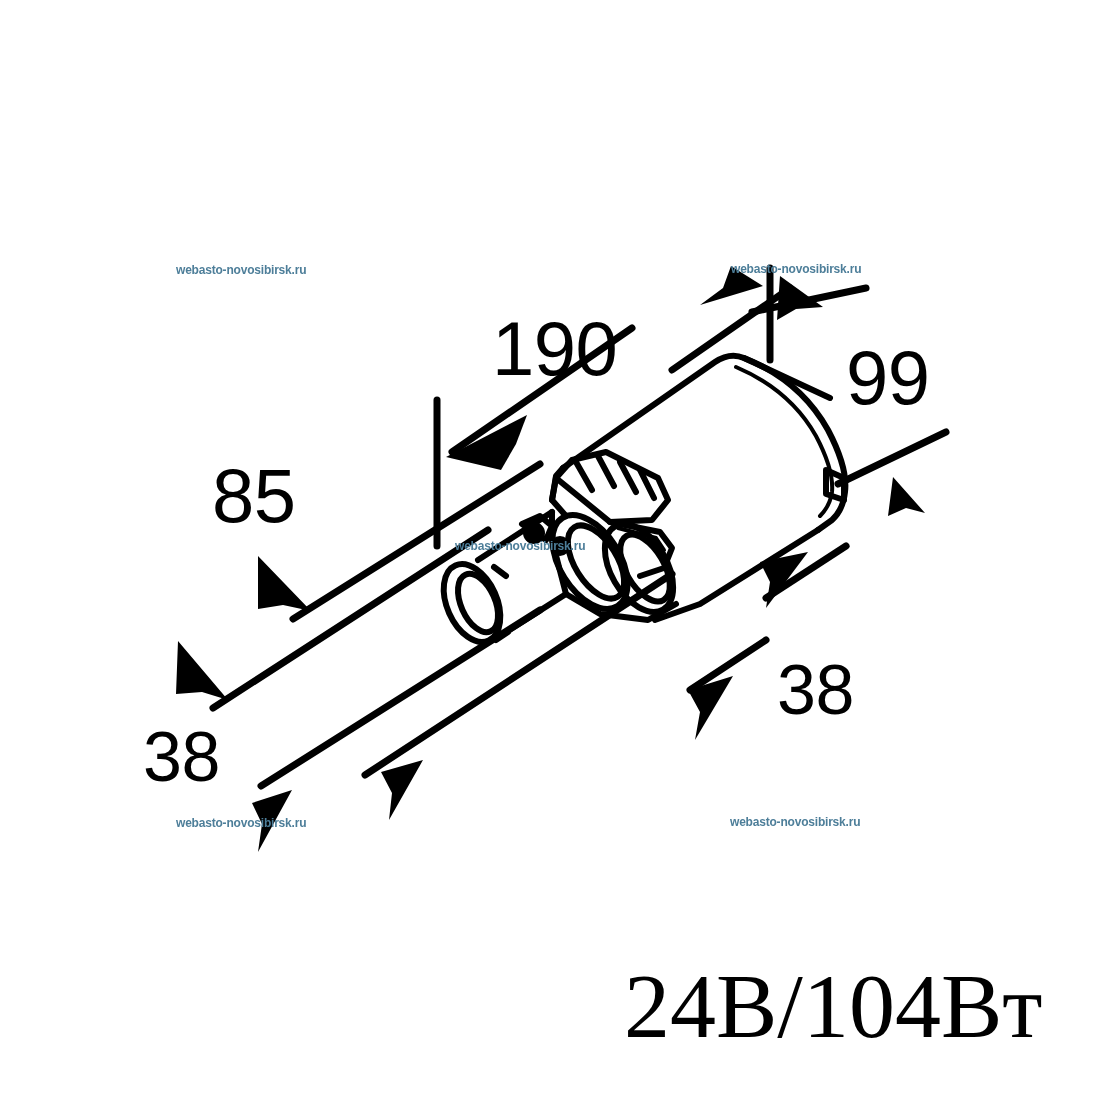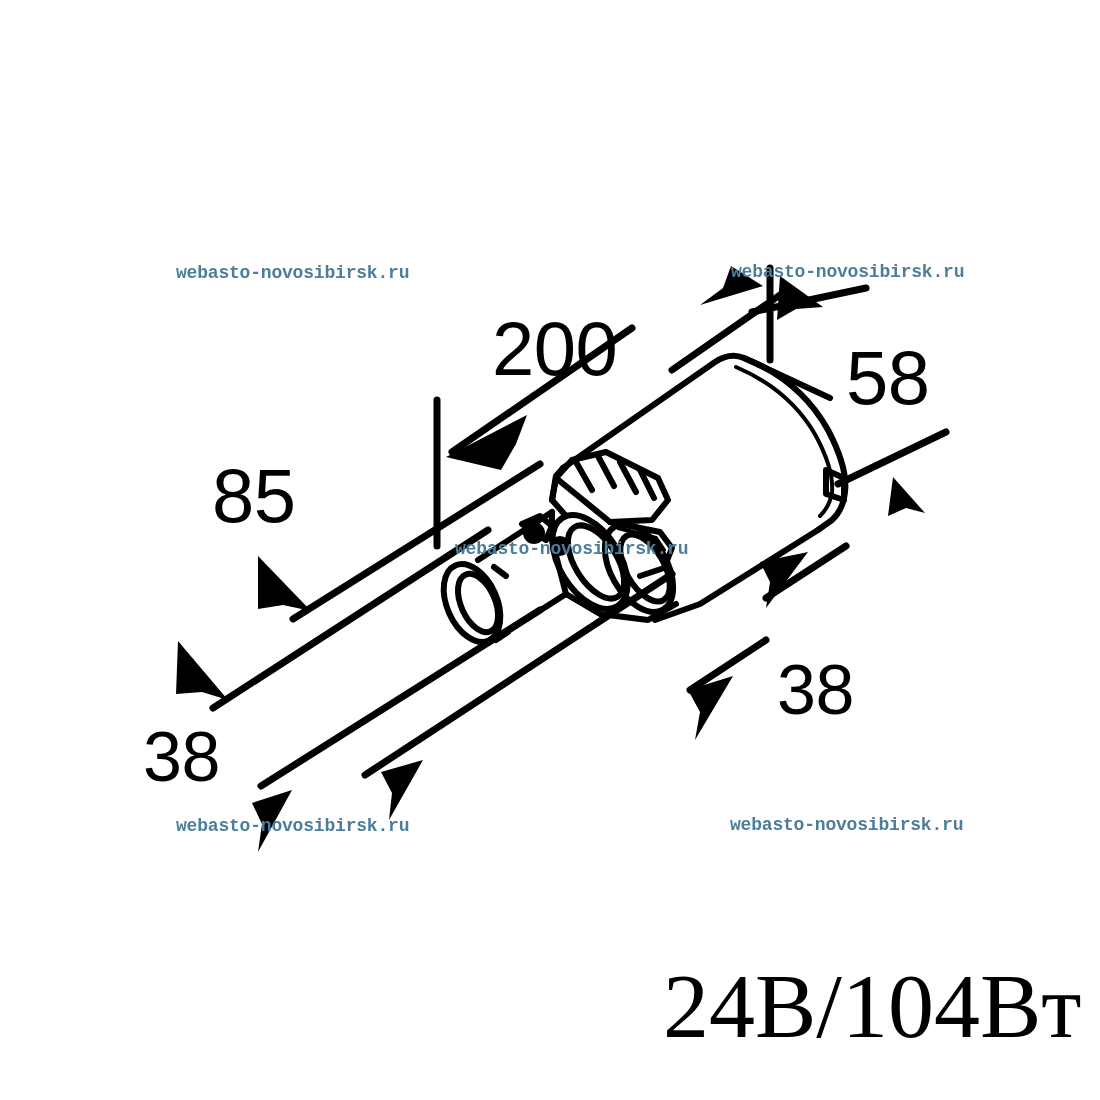--- a/index.html
+++ b/index.html
@@ -28,23 +28,23 @@
     position: absolute;
     font-family: "Liberation Sans", sans-serif;
     font-weight: 400;
     color: #000000;
     line-height: 1;
     white-space: nowrap;
     letter-spacing: -0.5px;
   }
   .wm {
     position: absolute;
-    font-family: Liberation Mono, monospace;
+    font-family: Liberation Sans, sans-serif;
     font-weight: bold;
-    font-size: 18px;
+    font-size: 12px;
     letter-spacing: -0.2px;
     white-space: nowrap;
     color: #4d7e99;
   }
   #spec-text {
     position: absolute;
     font-family: "Liberation Serif", serif;
     font-weight: 400;
     color: #000000;
     white-space: nowrap;
@@ -143,31 +143,31 @@
       <path d="M 292 790 L 258 852 L 262 824 L 252 803 Z"></path>
 
       <path d="M 423 760 L 389 820 L 392 793 L 381 772 Z"></path>
 
       <path d="M 733 676 L 695 740 L 700 712 L 688 690 Z"></path>
 
       <path d="M 808 552 L 766 608 L 770 582 L 760 562 Z"></path>
     </g>
   </svg>
 
-  <div class="dim-label" style="left:492px; top:311px; font-size:76px;">200</div>
+  <div class="dim-label" style="left:492px; top:311px; font-size:76px;">190</div>
 
-  <div class="dim-label" style="left:846px; top:340px; font-size:76px;">58</div>
+  <div class="dim-label" style="left:846px; top:340px; font-size:76px;">99</div>
 
   <div class="dim-label" style="left:192px; top:458px; font-size:76px;margin-left:20px;">85</div>
 
   <div class="dim-label" style="left:777px; top:655px; font-size:70px;">38</div>
 
   <div class="dim-label" style="left:143px; top:722px; font-size:70px;">38</div>
 
-  <div id="spec-text" style="left:624px; top:960px; font-size:92px;margin-left:39px;">24В/104Вт</div>
+  <div id="spec-text" style="left:624px; top:960px; font-size:92px;">24В/104Вт</div>
 
   <div class="wm" style="left:176px; top:263px;">webasto-novosibirsk.ru</div>
 
   <div class="wm" style="left:731px; top:262px;">webasto-novosibirsk.ru</div>
 
   <div class="wm" style="left:455px; top:539px;">webasto-novosibirsk.ru</div>
 
   <div class="wm" style="left:176px; top:816px;">webasto-novosibirsk.ru</div>
 
   <div class="wm" style="left:730px; top:815px;">webasto-novosibirsk.ru</div>

